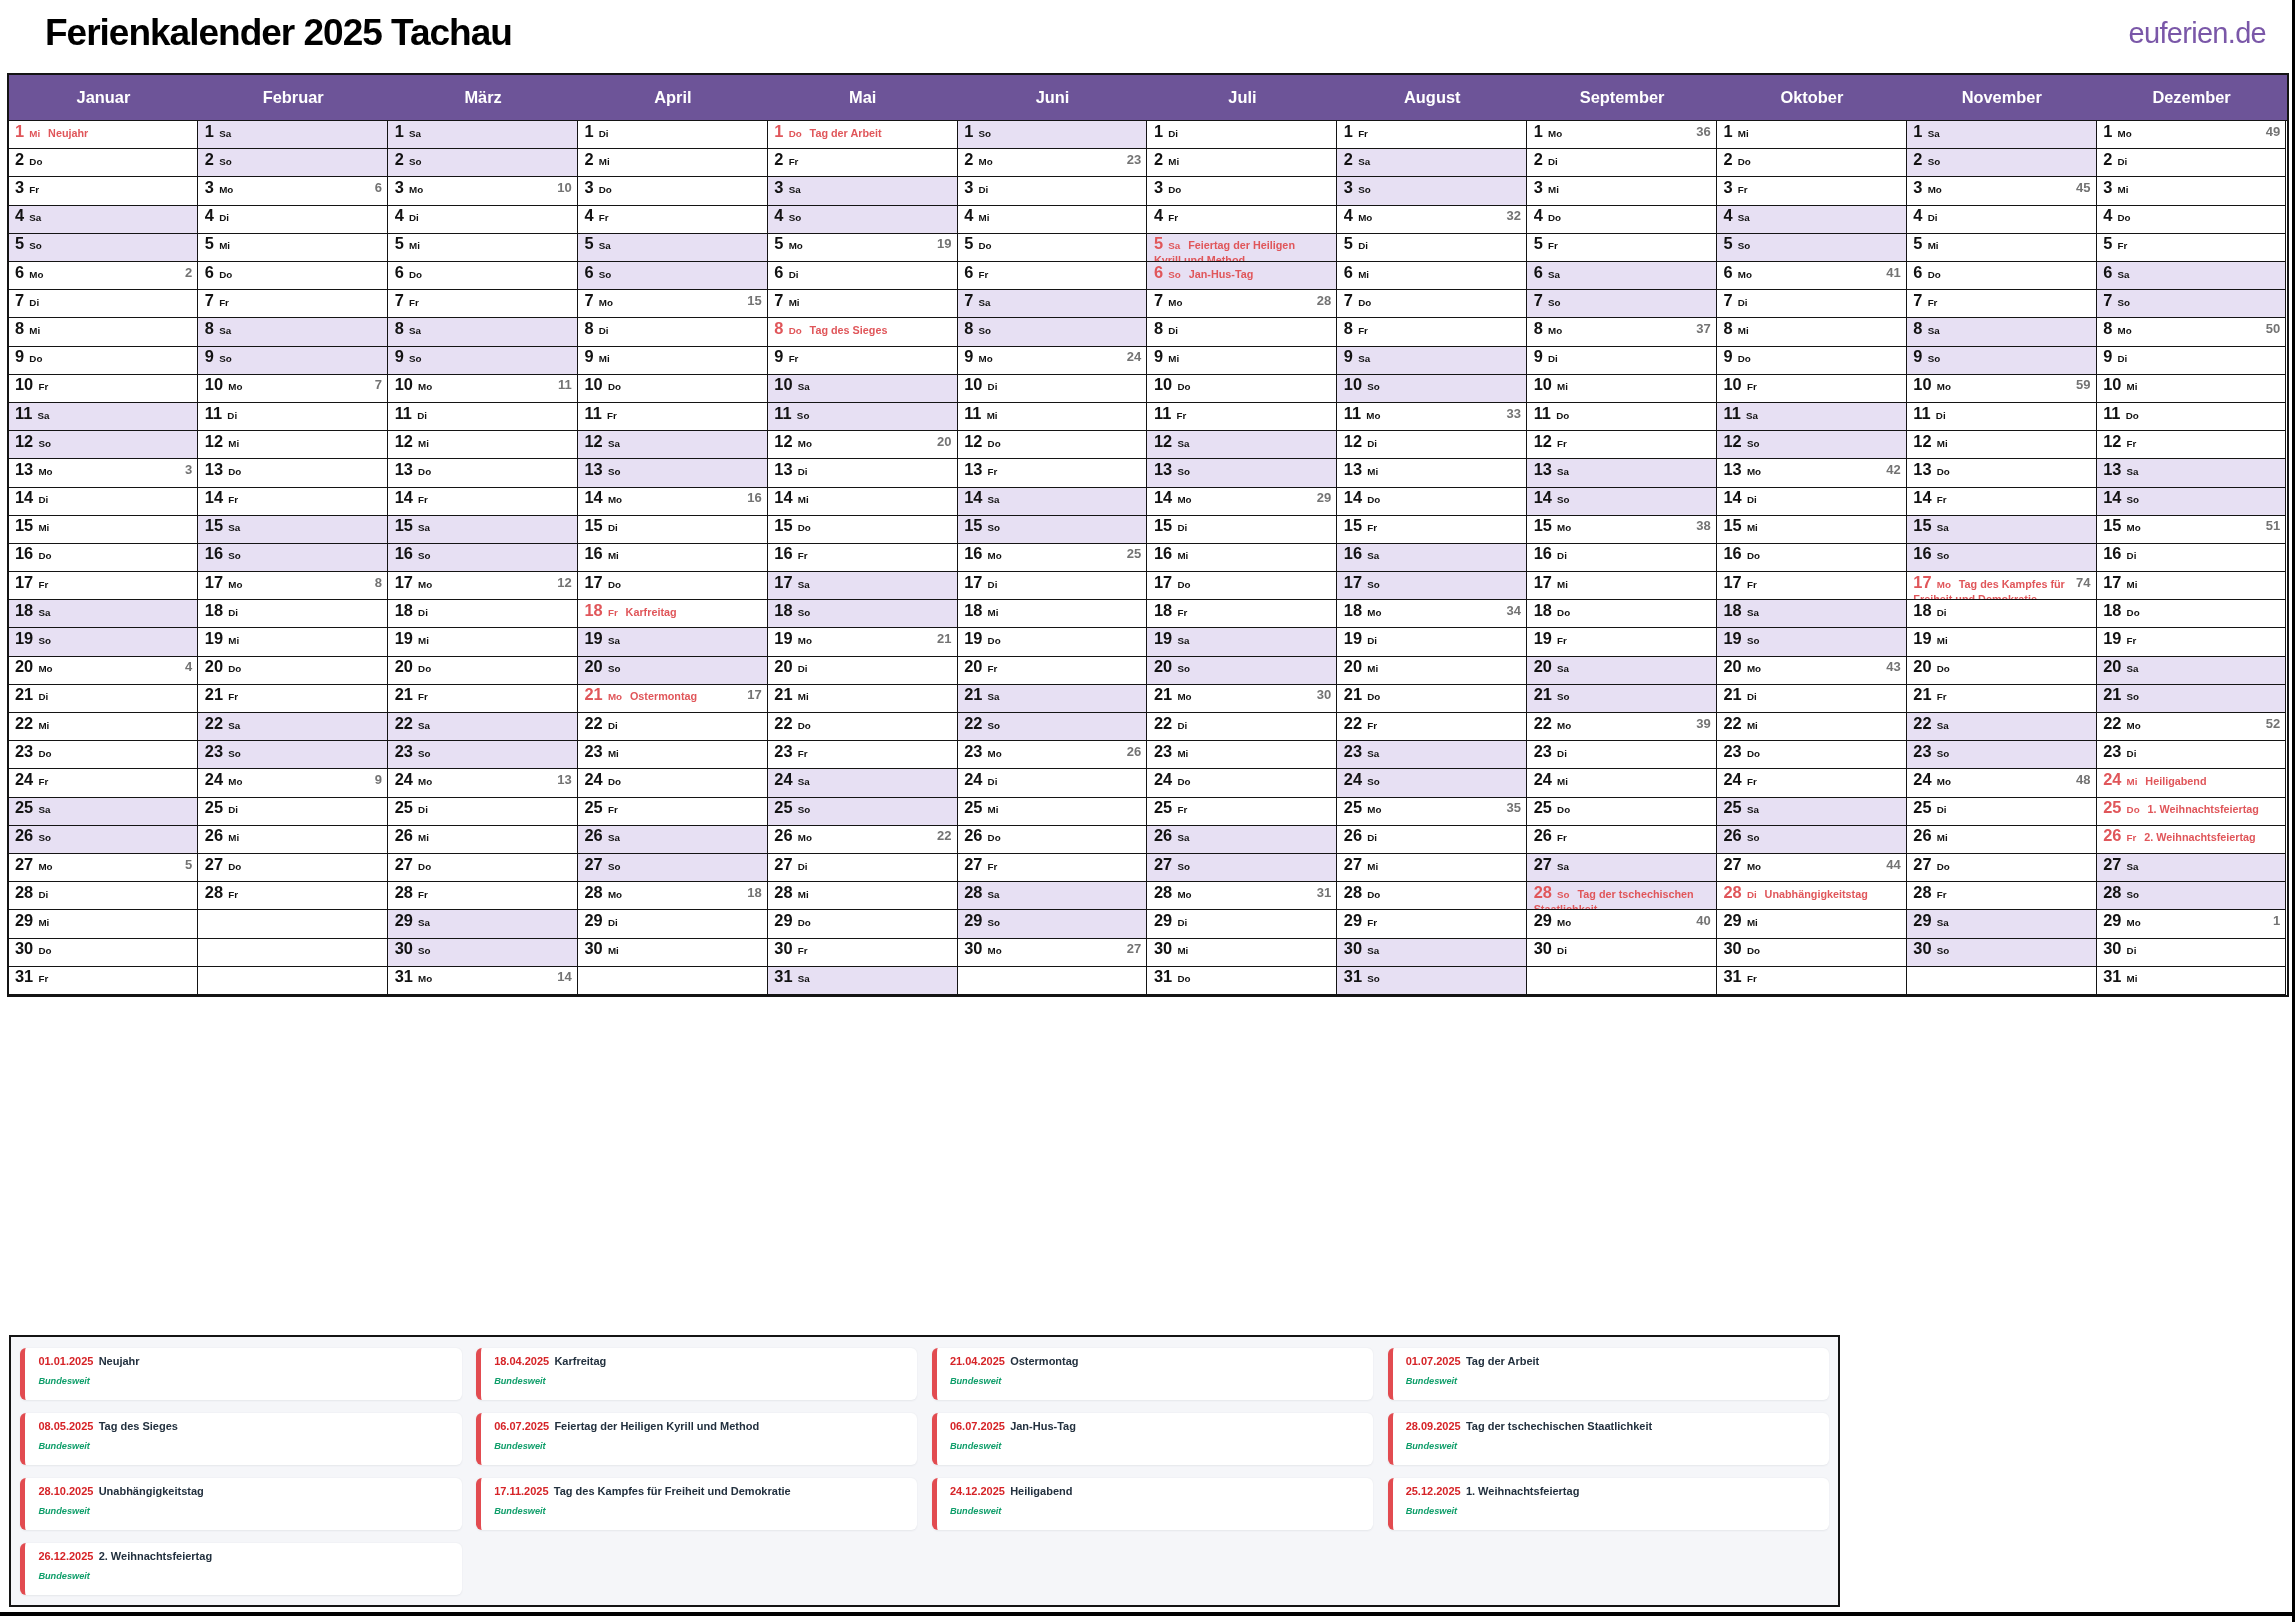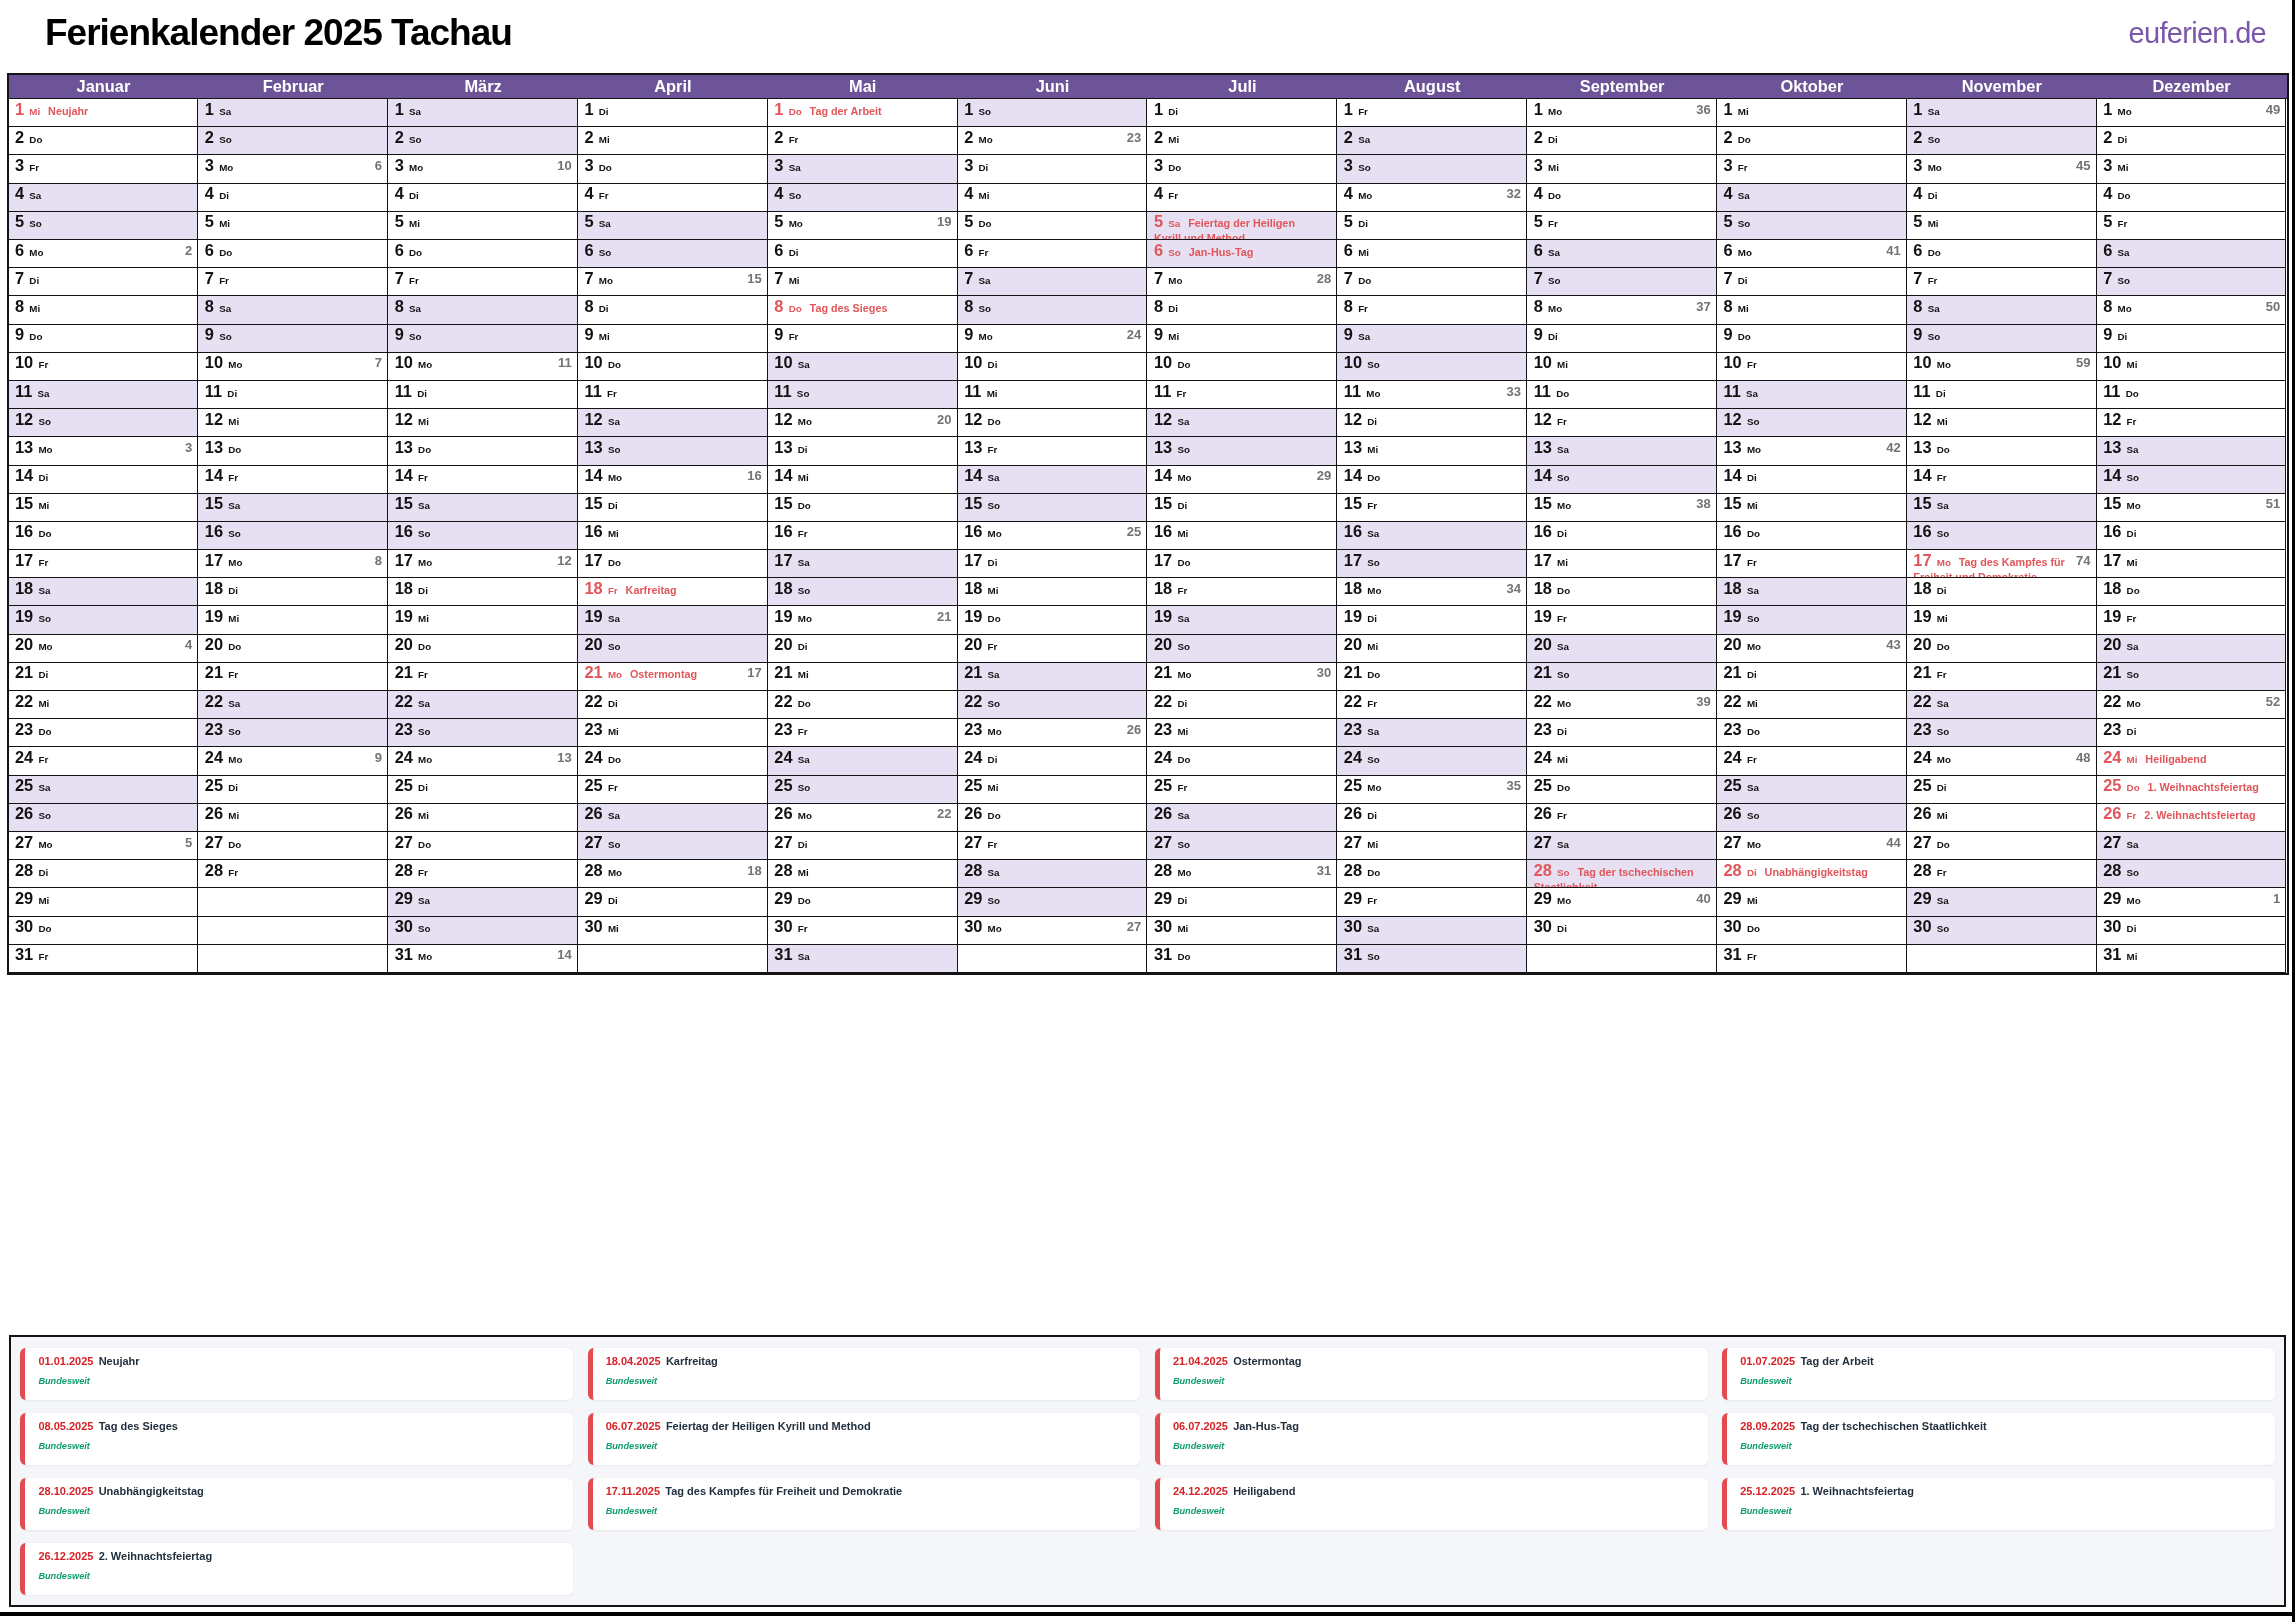--- a/index.html
+++ b/index.html
@@ -12,21 +12,21 @@
     position:absolute;left:21px;top:11.8px;font-size:37px;font-weight:bold;
     color:#000;letter-spacing:-1px;white-space:nowrap;margin-left:24px;
   }
   .brand{
     position:absolute;right:29px;top:17px;font-size:29px;font-weight:normal;
     color:#7a57a8;letter-spacing:-0.7px;
   }
   
   .calendar{position:absolute;left:6.5px;top:73px;width:2282px;}
   .mheader{
-    display:grid;grid-template-columns:repeat(12,1fr);height:26px;
+    display:grid;grid-template-columns:repeat(12,1fr);height:48px;
     background:#6d5498;border:2px solid #141414;border-bottom:1.3px solid #141414;
     box-sizing:border-box;
   }
   .mname{
     color:#ffffff;font-weight:bold;font-size:16.4px;display:flex;
     align-items:center;justify-content:center;
   }
   .grid{
     display:grid;grid-template-columns:repeat(12,1fr);
     grid-template-rows:repeat(31,1fr);grid-auto-flow:column;
@@ -41,21 +41,21 @@
   .dnum{font-size:16.4px;font-weight:bold;color:#121212;}
   .dwd{font-size:9.8px;font-weight:bold;color:#121212;margin-left:5.2px;}
   .dhol{font-size:10.8px;font-weight:bold;color:#e0565a;margin-left:7.9px;}
   .holiday .dnum,.holiday .dwd{color:#e0565a;}
   .dwk{
     position:absolute;top:2.6px;right:5.2px;font-size:13px;font-weight:bold;
     color:#737373;
   }
   
   .legend{
-    position:absolute;left:9.2px;top:1335px;width:2277px;height:272px;
+    position:absolute;left:9.2px;top:1335px;width:1831px;height:272px;
     background:#f5f6f9;border:2px solid #141414;box-sizing:border-box;
     padding:10.5px 9.2px;
   }
   .lgrid{display:grid;grid-template-columns:repeat(4,1fr);grid-auto-rows:52px;gap:13px 14.4px;}
   .lcard{
     position:relative;background:#ffffff;border-left:5.2px solid #e24b50;
     border-radius:5.9px;padding:7.9px 10.5px 0 13px;box-sizing:border-box;
     box-shadow:0 0.7px 2px rgba(30,40,60,0.07);
   }
   .ldate{font-size:11px;font-weight:bold;color:#d62327;}

